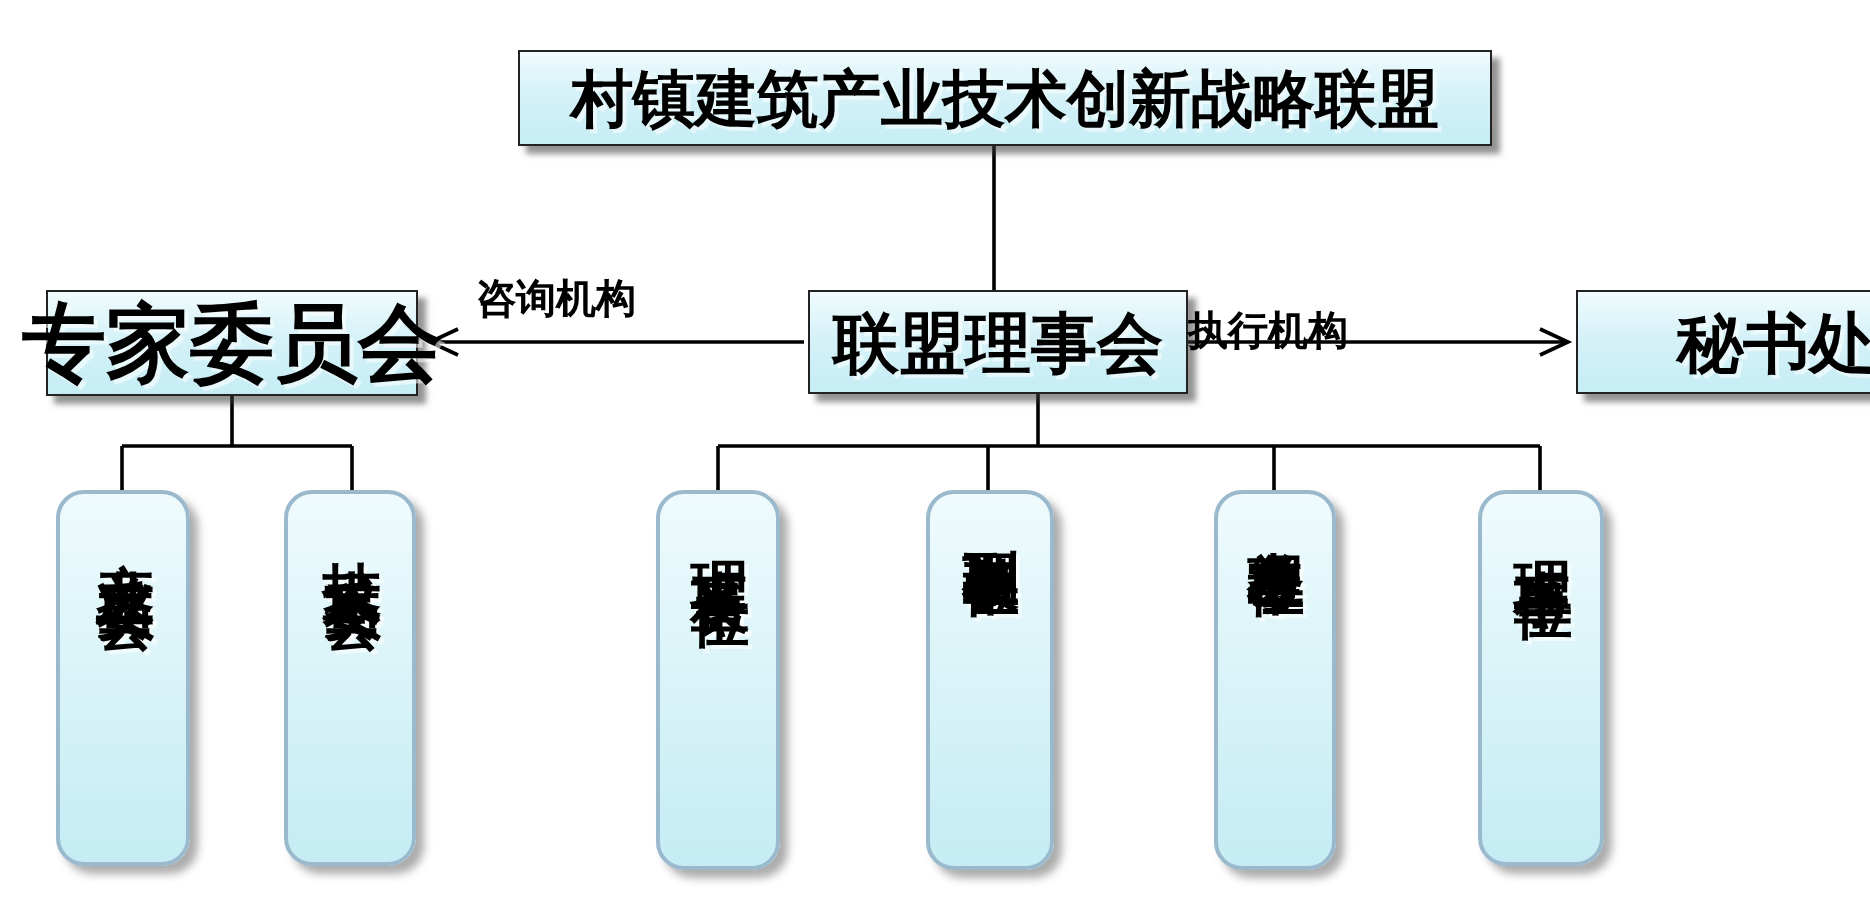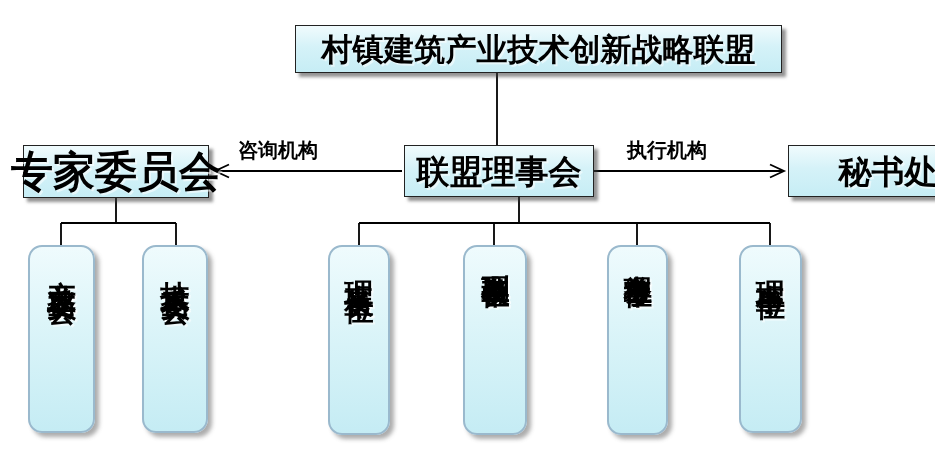--- a/index.html
+++ b/index.html
@@ -37,21 +37,21 @@
     box-sizing: border-box;
     background: linear-gradient(180deg, #f0fbfd 0%, #d5f2f8 45%, #c6edf5 100%);
     border: 1.6px solid #222222;
     box-shadow: 4px 4px 3px rgba(60, 60, 60, 0.55);
     font-weight: bold;
     color: #000000;
     text-shadow: 2px 2px 0 rgba(255, 255, 255, 0.55);
     white-space: nowrap;
     line-height: 1;
   }
-  .root-box   { left: 259px; top: 25px;  width: 487px; height: 48px; font-size: 31px; margin-left: 36px; }
+  .root-box   { left: 259px; top: 25px;  width: 487px; height: 48px; font-size: 31px; }
   .expert-box { left: 23px;  top: 145px; width: 186px; height: 53px; font-size: 42px; }
   .council-box{ left: 404px; top: 145px; width: 190px; height: 52px; font-size: 33px; }
   .secr-box   { left: 788px; top: 145px; width: 164px; height: 52px; font-size: 33px; padding-left: 36px; }
   
   .vbox {
     position: absolute;
     box-sizing: border-box;
     display: flex;
     justify-content: center;
     align-items: flex-start;
@@ -85,21 +85,21 @@
     top: 139px;
     width: 144px;
     text-align: left;
     font-family: "Liberation Serif", serif;
     font-weight: bold;
     font-size: 20px;
     color: #000000;
     line-height: 1.1;
   }
   .advisory-label  { left: 238px; }
-  .executive-label { left: 627px; }
+  .executive-label { left: 594px; margin-top: 16px; }
 </style>
 </head>
 <body>
 
 <div class="canvas">
 
   <svg class="connectors" width="935" height="459" viewBox="0 0 935 459" aria-hidden="true">
 
     <path d="M497,73 V145"></path>
 

